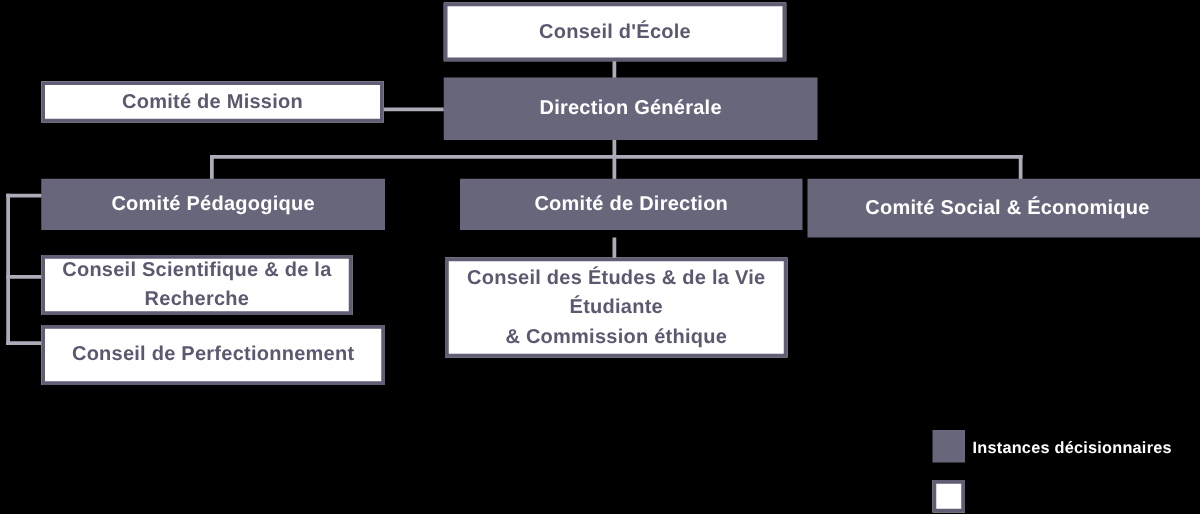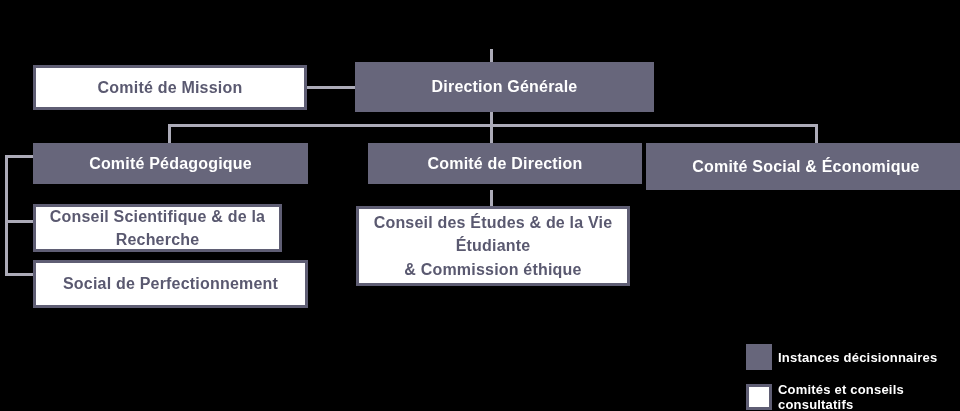--- a/index.html
+++ b/index.html
@@ -37,37 +37,37 @@
   <div class="line" style="left:168px;top:124px;width:3px;height:20px"></div>
   <div class="line" style="left:490px;top:124px;width:3px;height:20px"></div>
   <div class="line" style="left:815px;top:124px;width:3px;height:20px"></div>
   <div class="line" style="left:490px;top:190px;width:3px;height:17px"></div>
 
   <div class="line" style="left:5px;top:155px;width:29px;height:3px"></div>
   <div class="line" style="left:5px;top:155px;width:3px;height:121px"></div>
   <div class="line" style="left:5px;top:220px;width:29px;height:3px"></div>
   <div class="line" style="left:5px;top:273px;width:29px;height:3px"></div>
 
+  <div class="box light" style="left:355px;top:2px;width:274px;height:47px">Conseil d'École</div>
 
-  <div class="box light" style="left:33px;top:65px;width:274px;height:45px">Comité de Mission</div>
+  <div class="box light" style="left:33px;top:65px;width:274px;height:33px">Comité de Mission</div>
 
   <div class="box dark" style="left:355px;top:62px;width:299px;height:50px">Direction Générale</div>
 
   <div class="box dark" style="left:33px;top:143px;width:275px;height:41px">Comité Pédagogique</div>
 
   <div class="box dark" style="left:368px;top:143px;width:274px;height:41px">Comité de Direction</div>
 
   <div class="box dark" style="left:646px;top:143px;width:320px;height:47px">Comité Social &amp; Économique</div>
 
   <div class="box light" style="left:33px;top:204px;width:249px;height:48px">Conseil Scientifique &amp; de la Recherche</div>
 
-  <div class="box light" style="left:33px;top:260px;width:275px;height:48px">Social de Perfectionnement</div>
+  <div class="box light" style="left:33px;top:260px;width:275px;height:48px">Conseil de Perfectionnement</div>
 
   <div class="box light" style="left:356px;top:206px;width:274px;height:80px">Conseil des Études &amp; de la Vie Étudiante
 &amp; Commission éthique</div>
 
   <div class="swatch dark" style="left:746px;top:344px"></div>
   <div class="legend-label" style="left:778px;top:344px">Instances décisionnaires</div>
 
   <div class="swatch light" style="left:746px;top:384px"></div>
-  <div class="legend-label" style="left:778px;top:384px">Comités et conseils consultatifs</div>
 
 </div>
 
 </body></html>

